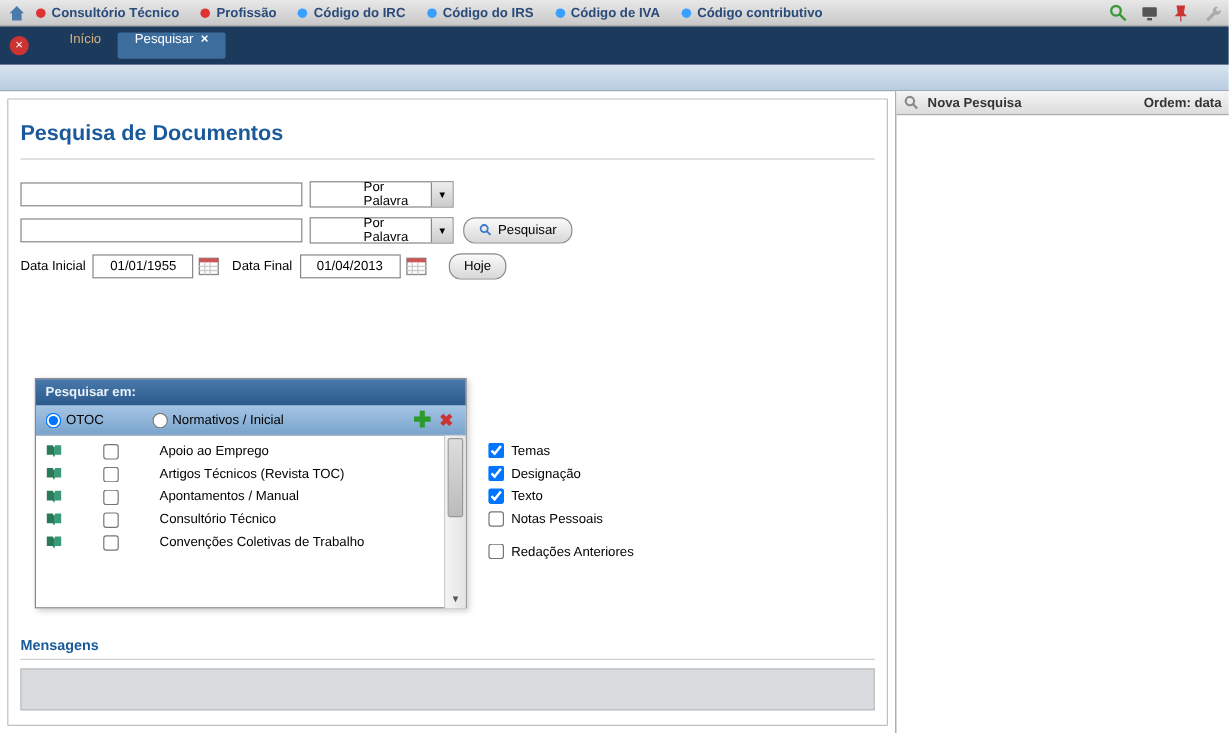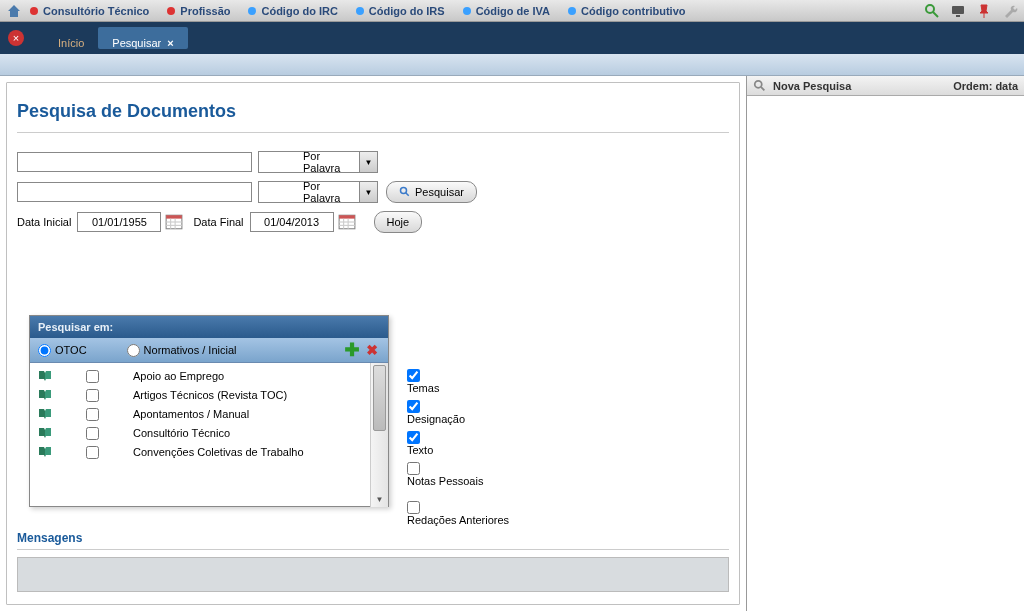--- a/index.html
+++ b/index.html
@@ -31,21 +31,21 @@
   align-items: center;
   padding: 0 8px;
 }
 .tabbar .close-circle {
   width: 16px; height: 16px; border-radius: 50%;
   background: #c33; color: #fff; display: flex; align-items: center; justify-content: center;
   font-size: 11px; margin-right: 20px; cursor: pointer;
 }
 .tab {
   height: 22px; padding: 0 14px;
-  display: flex; align-items: flex-end; font-size: 11px;
+  display: flex; align-items: flex-start; font-size: 11px;
   color: #d8b080; cursor: pointer;
 }
 .tab.active {
   background: #3d6d9c;
   color: #fff;
   border-radius: 2px;
 }
 .tab .x { margin-left: 6px; color: #fff; font-weight: bold; }
 
 .strip {
@@ -191,21 +191,21 @@
   display: flex; align-items:center; justify-content:center;
   font-size: 8px; color: #555;
 }
 
 .right-checks {
   position: absolute;
   left: 400px; top: 286px;
   font-size: 11px;
 }
 .right-checks .chk-row {
-  display: flex; align-items: flex-start; margin-bottom: 6px; flex-direction: column;
+  display: flex; align-items: center; margin-bottom: 6px;
 }
 .right-checks input { margin-right: 6px; }
 .chk-row.spaced { margin-top: 14px; }
 
 .msg-title {
   position: absolute; left: 10px; top: 448px;
   color: #1a5a9a; font-size: 12px; font-weight: bold;
 }
 .msg-hr { position: absolute; left: 10px; right: 10px; top: 466px; height: 1px; background: #ccc; }
 .msg-area {

